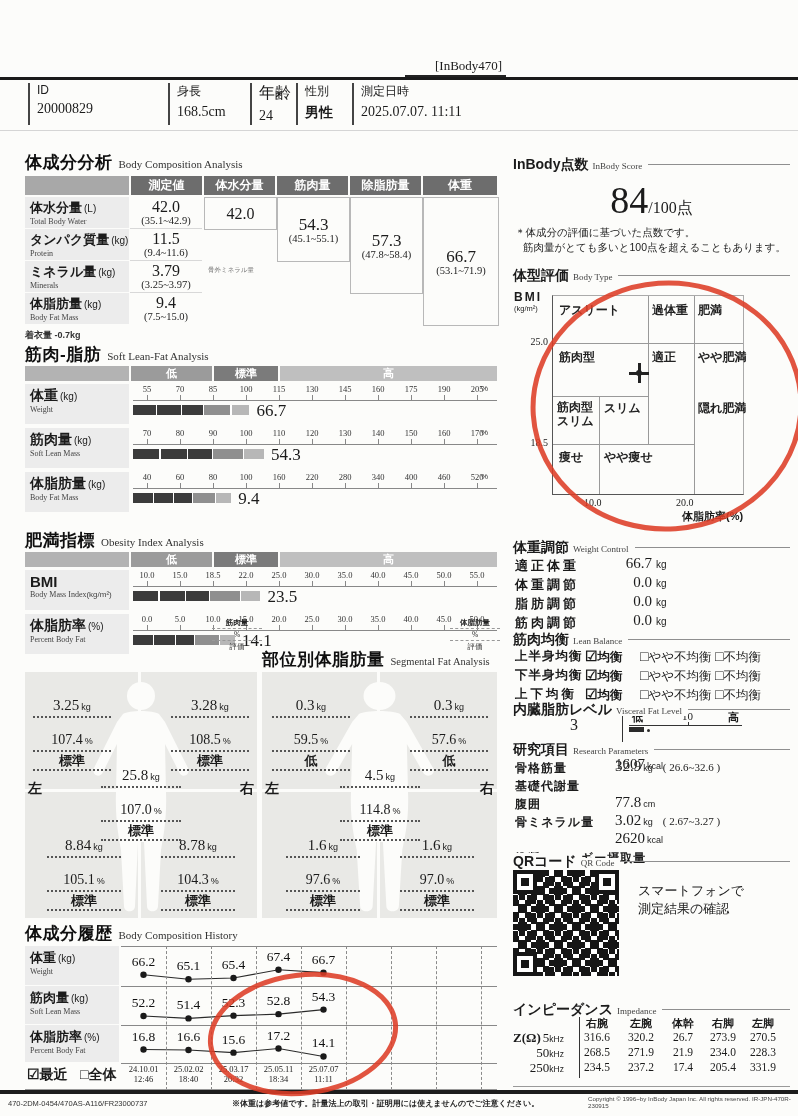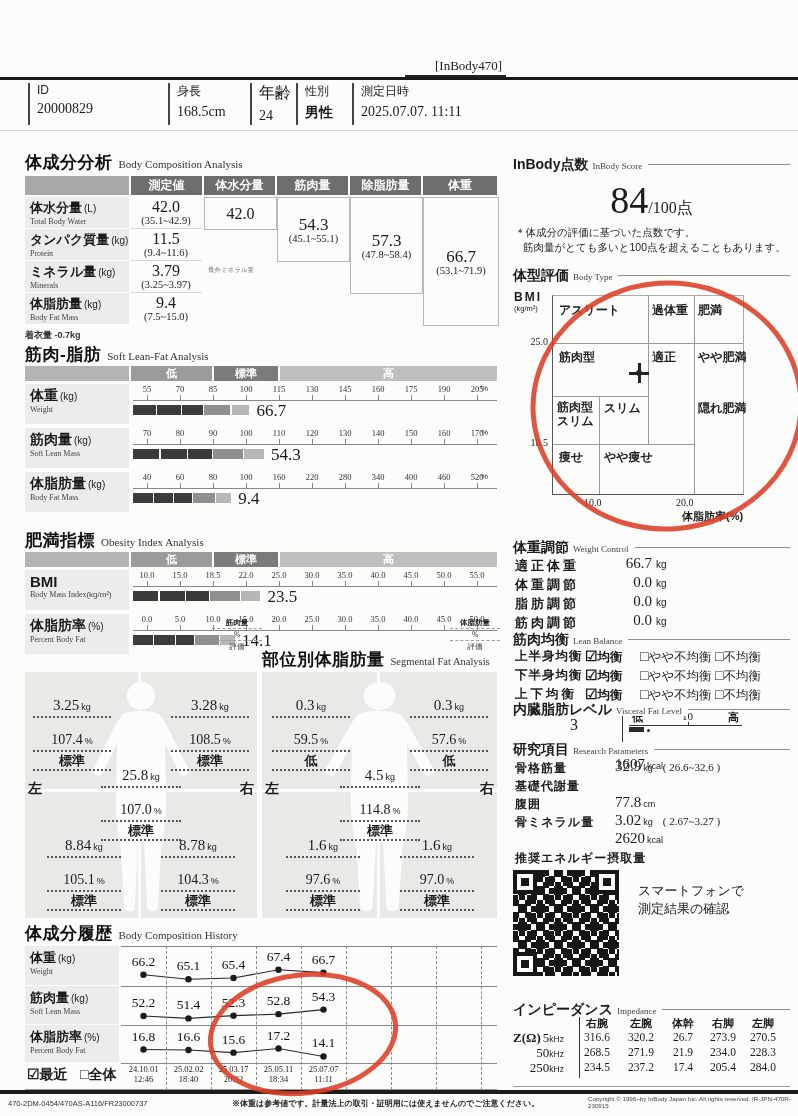--- a/index.html
+++ b/index.html
@@ -608,20 +608,24 @@
   <div class="rs-val" style="top:757px;"><span class="rs-num">32.9</span><span class="rs-unit">kg</span><span class="rs-range">( 26.6~32.6 )</span></div>
   <div class="rs-label" style="top:778px;">基礎代謝量</div>
   <div class="rs-val" style="top:755px;"><span class="rs-num">1607</span><span class="rs-unit">kcal</span></div>
   <div class="rs-label" style="top:796px;">腹囲</div>
   <div class="rs-val" style="top:793px;"><span class="rs-num">77.8</span><span class="rs-unit">cm</span></div>
   <div class="rs-label" style="top:814px;">骨ミネラル量</div>
   <div class="rs-val" style="top:811px;"><span class="rs-num">3.02</span><span class="rs-unit">kg</span><span class="rs-range">( 2.67~3.27 )</span></div>
   <div class="rs-label" style="top:850px;text-align:right;">推奨エネルギー摂取量</div>
   <div class="rs-val" style="top:829px;"><span class="rs-num">2620</span><span class="rs-unit">kcal</span></div>
 
+  <div class="r-head" style="top:852px;">
+    <div class="r-line"></div>
+    <span class="r-title">QRコード</span><span class="r-sub">QR Code</span>
+  </div>
   <div class="qr">
     <div class="qf" style="left:0;top:0;"></div>
     <div class="qf" style="right:0;top:0;"></div>
     <div class="qf" style="left:0;bottom:0;"></div>
   </div>
   <div class="t" style="left:638px;top:882px;font-size:13px;">スマートフォンで</div>
   <div class="t" style="left:638px;top:900px;font-size:13px;">測定結果の確認</div>
 
   <div class="r-head" style="top:1000px;">
     <div class="r-line"></div>
@@ -644,21 +648,21 @@
   <div class="imp-v" style="left:576px;top:1046px;">268.5</div>
   <div class="imp-v" style="left:620px;top:1046px;">271.9</div>
   <div class="imp-v" style="left:662px;top:1046px;">21.9</div>
   <div class="imp-v" style="left:702px;top:1046px;">234.0</div>
   <div class="imp-v" style="left:742px;top:1046px;">228.3</div>
   <div class="imp-f" style="left:524px;top:1060px;"><span>250</span><span class="small-unit">kHz</span></div>
   <div class="imp-v" style="left:576px;top:1061px;">234.5</div>
   <div class="imp-v" style="left:620px;top:1061px;">237.2</div>
   <div class="imp-v" style="left:662px;top:1061px;">17.4</div>
   <div class="imp-v" style="left:702px;top:1061px;">205.4</div>
-  <div class="imp-v" style="left:742px;top:1061px;">284.0</div>
+  <div class="imp-v" style="left:742px;top:1061px;">331.9</div>
   <div class="t" style="left:513px;top:1086px;width:277px;border-top:1px solid #999;"></div>
 
   <div class="t" style="left:0;top:1090px;width:798px;height:4px;background:#1c1c1c;"></div>
   <div class="t" style="left:8px;top:1099px;font-size:7.5px;color:#333;">470-2DM-0454/470AS-A116/FR23000737</div>
   <div class="t" style="left:232px;top:1098px;font-size:8px;font-weight:bold;color:#222;">※体重は参考値です。計量法上の取引・証明用には使えませんのでご注意ください。</div>
   <div class="t" style="left:588px;top:1095px;width:205px;font-size:6.2px;line-height:7px;color:#444;">Copyright © 1996~by InBody Japan Inc. All rights reserved. IR-JPN-470R-230915</div>
 
   <svg width="798" height="1116" style="position:absolute;left:0;top:0;pointer-events:none;">
     <ellipse cx="667" cy="406" rx="134" ry="123" transform="rotate(-4 667 406)" fill="none" stroke="#dd3c26" stroke-width="5" opacity="0.88"></ellipse>
     <ellipse cx="303" cy="1034" rx="93" ry="59" transform="rotate(-7 303 1034)" fill="none" stroke="#dd3c26" stroke-width="5" opacity="0.88"></ellipse>

